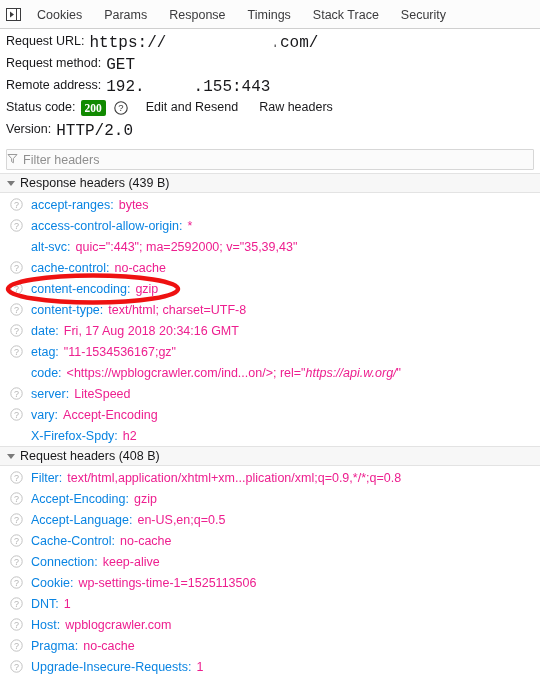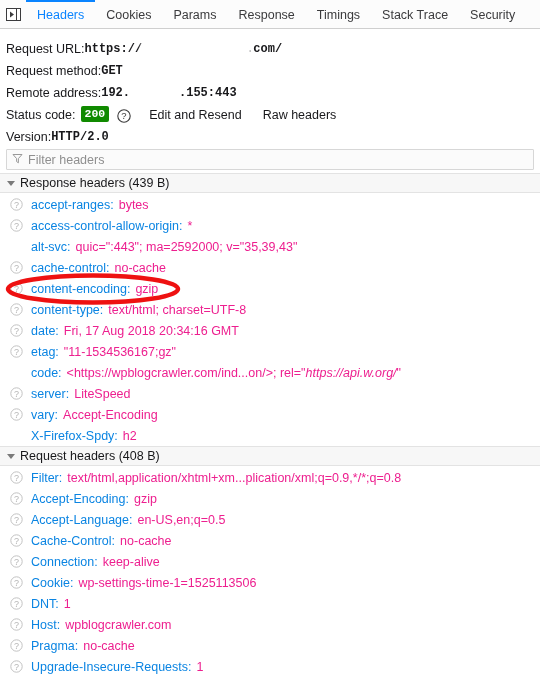--- a/index.html
+++ b/index.html
@@ -49,50 +49,50 @@
     border-top-color: #0a84ff;
   }
 
   
   .summary {
     padding: 5px 0 4px 6px;
     background: #ffffff;
   }
   .sumrow {
     display: flex;
-    align-items: flex-end;
+    align-items: flex-start;
     height: 22px;
     font-size: 12.5px;
     color: #18181b;
     white-space: nowrap;
   }
   .sumlabel { color: #18181b; }
   .summono {
     font-family: "Liberation Mono", "DejaVu Sans Mono", monospace;
-    font-size: 12px;
+    font-size: 16px;
     color: #18181b;
-    font-weight: bold;
+    margin-left: 5px;
   }
   .redact {
     display: inline-block;
     background: #ffffff;
     height: 11px;
     vertical-align: middle;
     position: relative;
     z-index: 2;
     border-radius: 2px;
   }
   .redact.r1 { width: 104px; margin: 0 -2px 0 2px; box-shadow: 0 0 3px 3px #fff; }
   .redact.r2 { width: 48px; margin: 0 0 0 1px; }
 
   .badge-200 {
     display: inline-block;
     background: #108a00;
     color: #ffffff;
-    font-family: Liberation Mono, monospace;
+    font-family: Liberation Serif, serif;
     font-size: 11.5px;
     font-weight: bold;
     line-height: 14px;
     padding: 1px 4px 1px 4px;
     margin-left: 5px;
     border-radius: 2px;
   }
   .qmark-lg {
     display: inline-block;
     width: 14px; height: 14px;
@@ -111,21 +111,20 @@
   
   .filterwrap {
     padding: 1px 6px 3px 6px;
   }
   .filterbox {
     height: 19px;
     border: 1px solid #d7d7d7;
     background: #fbfbfb;
     display: flex;
     align-items: center;
-    padding-left: 5px;
     border-radius: 1px;
   }
   .funnel { margin-right: 5px; display: block; }
   .filterbox input {
     border: 0;
     outline: 0;
     background: transparent;
     font-family: "Liberation Sans", sans-serif;
     font-size: 12.5px;
     color: #6a6a6a;
@@ -188,23 +187,20 @@
 </head>
 <body>
 
 <div class="tabbar">
   <div class="panel-toggle">
     <svg width="15" height="13" viewBox="0 0 15 13" aria-hidden="true">
       <rect x="0.5" y="0.5" width="14" height="12" fill="#ffffff" stroke="#3b3b3d"></rect>
       <line x1="10.5" y1="0.5" x2="10.5" y2="12.5" stroke="#3b3b3d"></line>
       <path d="M4 3.4 L8 6.5 L4 9.6 Z" fill="#3b3b3d"></path>
     </svg>
-  </div>
-  <div class="tab active">
-    <span>Headers</span>
   </div>
   <div class="tab">
     <span>Cookies</span>
   </div>
   <div class="tab">
     <span>Params</span>
   </div>
   <div class="tab">
     <span>Response</span>
   </div>

